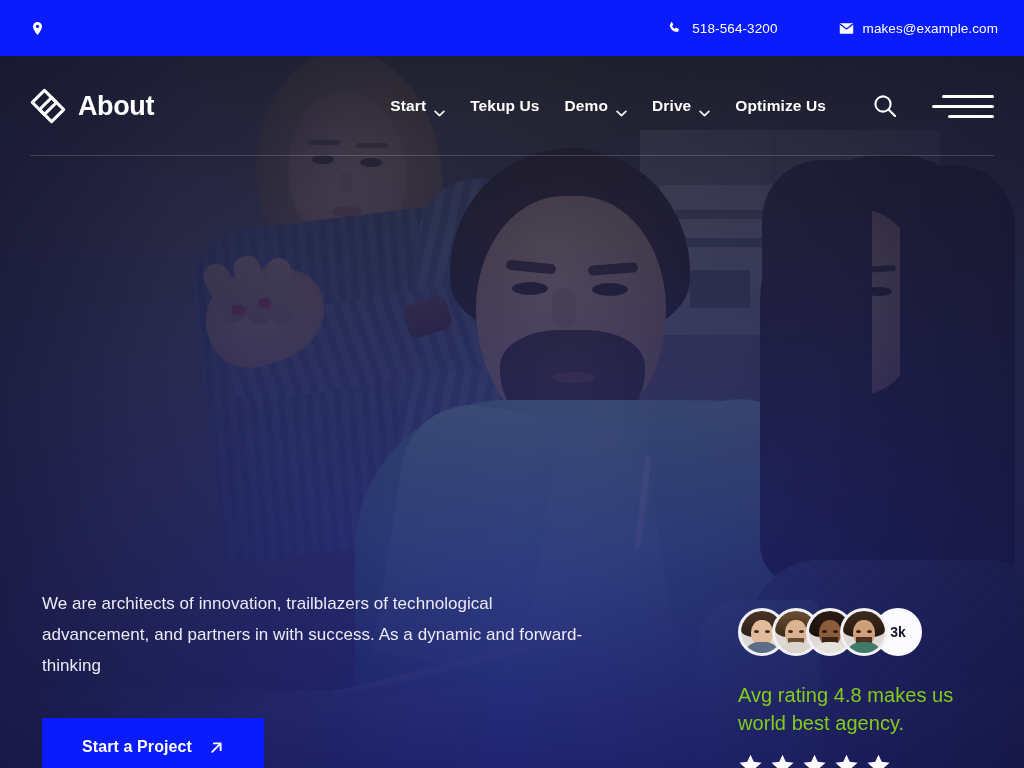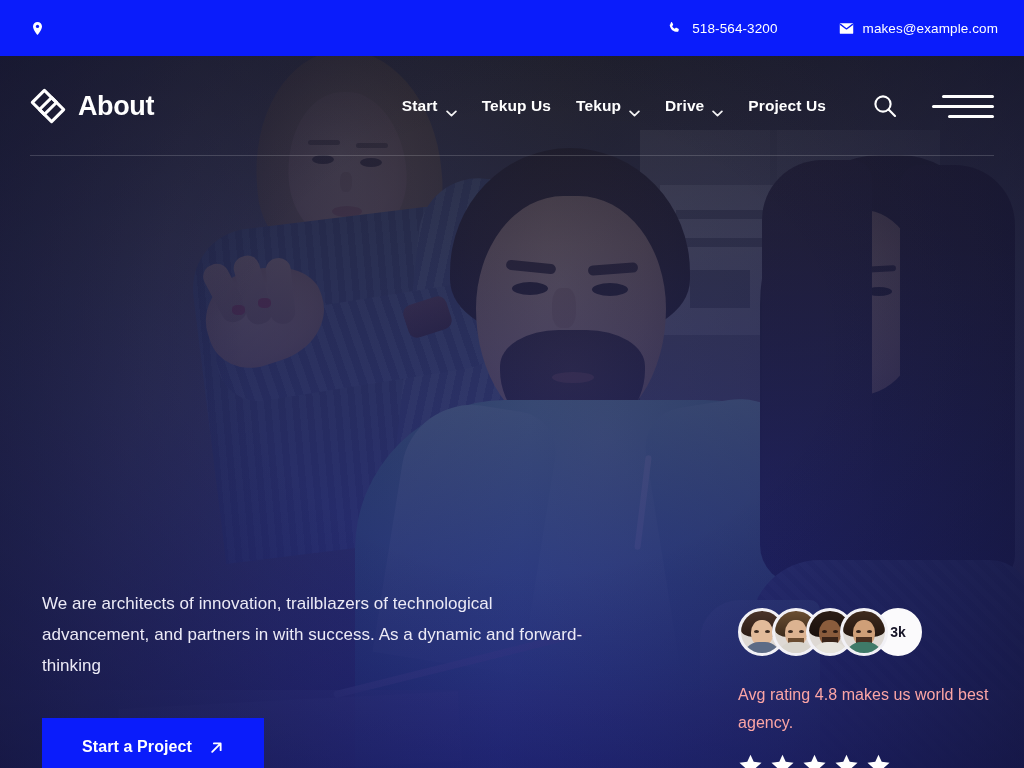--- a/index.html
+++ b/index.html
@@ -306,22 +306,22 @@
     color:#161427; font-size:14px; font-weight:700;
     border:3px solid #fbfafc;
   }
   
   .afc{ position:absolute; }
   .a-hair{ left:0; top:0; width:42px; height:26px; }
   .a-face{ left:10px; top:9px; width:22px; height:27px; border-radius:46% 46% 50% 50%; }
   .a-body{ left:2px; top:31px; width:38px; height:18px; border-radius:16px 16px 0 0; }
 
   .proof-text{
-    margin-top:25px; color:#fca5a5;
-    font-size:16px; font-weight:500; line-height:28px; letter-spacing:.05px;
+    margin-top:25px; color:#84cc16;
+    font-size:20px; font-weight:500; line-height:28px; letter-spacing:.05px;
   }
   .stars{ margin-top:16px; display:flex; gap:7px; }
   .star{ width:25px; height:25px; }
 </style>
 </head>
 <body>
 
 <div class="hero">
   <div class="hero-photo">
 
@@ -440,37 +440,37 @@
       <span class="chev">
         <svg viewBox="0 0 12 8" width="11" height="7">
             <path d="M1 1.6 6 6.4 11 1.6" stroke="#ffffff" stroke-width="2" fill="none" stroke-linecap="round" stroke-linejoin="round"></path>
           </svg>
       </span>
     </div>
     <div class="nav-item">
       <span>Tekup Us</span>
     </div>
     <div class="nav-item">
-      <span>Tekup</span>
+      <span>Demo</span>
       <span class="chev">
         <svg viewBox="0 0 12 8" width="11" height="7">
             <path d="M1 1.6 6 6.4 11 1.6" stroke="#ffffff" stroke-width="2" fill="none" stroke-linecap="round" stroke-linejoin="round"></path>
           </svg>
       </span>
     </div>
     <div class="nav-item">
       <span>Drive</span>
       <span class="chev">
         <svg viewBox="0 0 12 8" width="11" height="7">
             <path d="M1 1.6 6 6.4 11 1.6" stroke="#ffffff" stroke-width="2" fill="none" stroke-linecap="round" stroke-linejoin="round"></path>
           </svg>
       </span>
     </div>
     <div class="nav-item">
-      <span>Project Us</span>
+      <span>Optimize Us</span>
     </div>
   </nav>
 
   <div class="header-actions">
     <span class="search-btn">
       <svg viewBox="0 0 26 26" width="26" height="26">
           <circle cx="11" cy="11" r="7.6" stroke="#ffffff" stroke-width="2.1" fill="none"></circle>
           <path d="M16.6 16.6 23 23" stroke="#ffffff" stroke-width="2.1" stroke-linecap="round"></path>
         </svg>
     </span>

